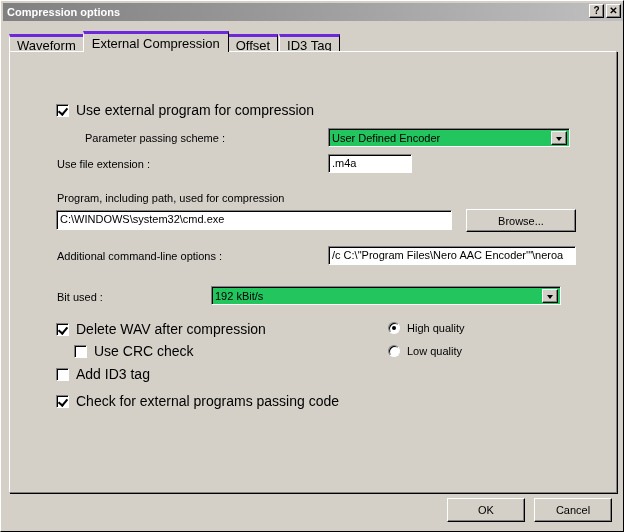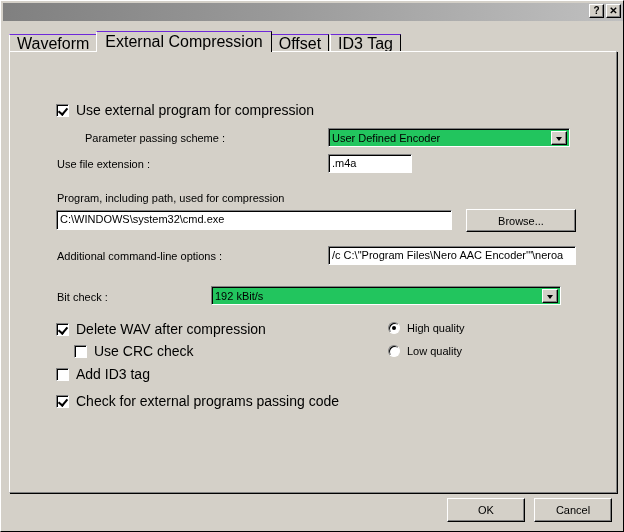--- a/index.html
+++ b/index.html
@@ -79,25 +79,25 @@
     top: 30px;
     height: 21px;
     display: flex;
     align-items: flex-end;
   }
   .tab {
     position: relative;
     height: 18px;
     padding: 0 7px;
     background: #d4d0c8;
-    border-top: 1px solid #6d28d9;
-    border-left: 1px solid #ffffff;
-    border-right: 1px solid #000000;
-    box-sizing: border-box;
-    font-size: 16px;
+    border-top: 3px solid #6d28d9;
+    border-left: 1px solid #ffffff;
+    border-right: 1px solid #000000;
+    box-sizing: border-box;
+    font-size: 13px;
     line-height: 17px;
     white-space: nowrap;
     margin-right: 1px;
     cursor: default;
   }
   .tab.active {
     height: 21px;
     line-height: 20px;
     margin-left: -2px;
     margin-right: -1px;
@@ -290,20 +290,21 @@
     margin-left: 7px;
     font-size: 11px;
   }
 </style>
 </head>
 <body>
 
 <div class="window">
 
   <div class="titlebar">
+    <span class="title-text">Compression options</span>
     <div class="title-buttons">
       <div class="tbtn">?</div>
       <div class="tbtn">✕</div>
     </div>
   </div>
 
   <div class="tabstrip">
     <div class="tab">Waveform</div>
     <div class="tab active">External Compression</div>
     <div class="tab">Offset</div>
@@ -326,21 +327,21 @@
     <div class="lbl" style="left:47px; top:106px;">Use file extension :</div>
     <div class="field" style="left:318px; top:102px; width:84px; height:19px;">.m4a</div>
 
     <div class="lbl" style="left:47px; top:140px;">Program, including path, used for compression</div>
     <div class="field" style="left:46px; top:158px; width:396px; height:20px; line-height:17px;">C:\WINDOWS\system32\cmd.exe</div>
     <div class="btn" style="left:456px; top:157px; width:110px; height:23px;">Browse...</div>
 
     <div class="lbl" style="left:47px; top:198px;">Additional command-line options :</div>
     <div class="field" style="left:318px; top:194px; width:248px; height:19px;">/c C:\"Program Files\Nero AAC Encoder'"\neroa</div>
 
-    <div class="lbl" style="left:47px; top:239px;">Bit check :</div>
+    <div class="lbl" style="left:47px; top:239px;">Bit used :</div>
     <div class="combo" style="left:201px; top:234px; width:350px; height:19px;">
       <span class="combo-text">192 kBit/s</span>
       <span class="combo-arrow"></span>
     </div>
 
     <div class="cbrow" style="left:46px; top:269px;">
       <span class="cbox checked"></span>
       <span class="txt">Delete WAV after compression</span>
     </div>
     <div class="cbrow" style="left:64px; top:291px;">

